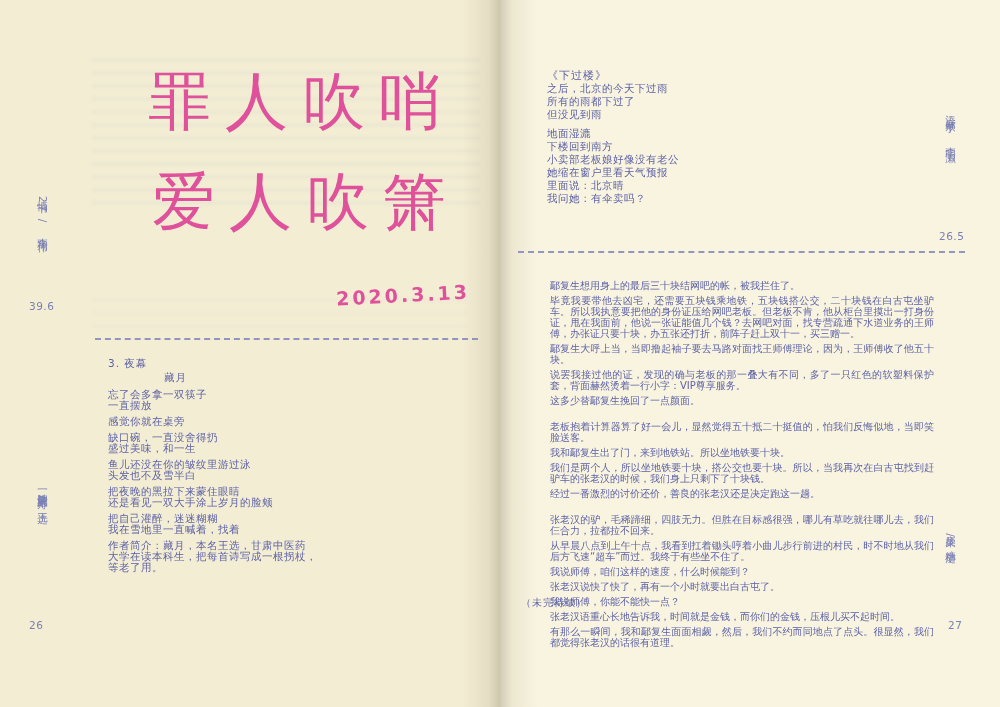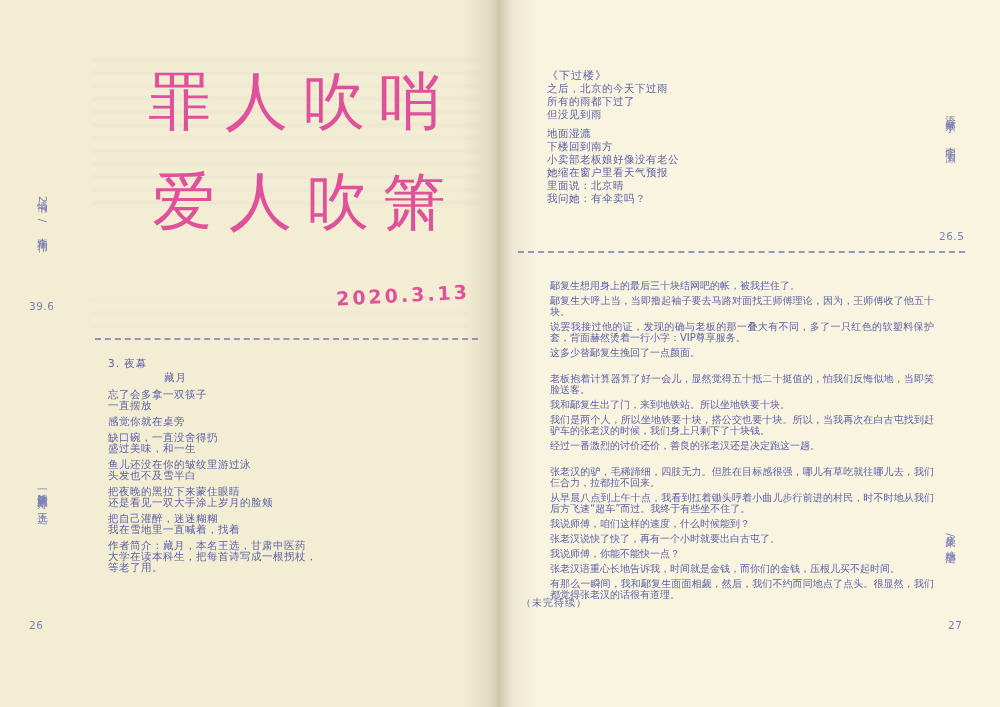--- a/index.html
+++ b/index.html
@@ -117,20 +117,21 @@
 
   <div class="vtext" style="left:944px; top:107px; height:122px; letter-spacing:3px;">添麻烦了 / 李明濑</div>
   <div class="vnum" style="left:939px; top:230px;">26.5</div>
   <div class="vtext" style="left:944px; top:527px; height:80px; letter-spacing:1px;">废柴 / 糖小涟</div>
   <div class="vnum" style="left:948px; top:619px;">27</div>
 
   <div class="dotline" style="left:518px; top:251px; width:447px;"></div>
 
   <div class="story">
       <p class="para">鄢复生想用身上的最后三十块结网吧的帐，被我拦住了。</p>
+      <p class="para">毕竟我要带他去凶宅，还需要五块钱乘地铁，五块钱搭公交，二十块钱在白古屯坐驴车。所以我执意要把他的身份证压给网吧老板。但老板不肯，他从柜台里摸出一打身份证，甩在我面前，他说一张证能值几个钱？去网吧对面，找专营疏通下水道业务的王师傅，办张证只要十块，办五张还打折，前阵子赶上双十一，买三赠一。</p>
       <p class="para">鄢复生大呼上当，当即撸起袖子要去马路对面找王师傅理论，因为，王师傅收了他五十块。</p>
       <p class="para">说罢我接过他的证，发现的确与老板的那一叠大有不同，多了一只红色的软塑料保护套，背面赫然烫着一行小字：VIP尊享服务。</p>
       <p class="para">这多少替鄢复生挽回了一点颜面。</p>
       <p class="para gap"></p>
       <p class="para">老板抱着计算器算了好一会儿，显然觉得五十抵二十挺值的，怕我们反悔似地，当即笑脸送客。</p>
       <p class="para">我和鄢复生出了门，来到地铁站。所以坐地铁要十块。</p>
       <p class="para">我们是两个人，所以坐地铁要十块，搭公交也要十块。所以，当我再次在白古屯找到赶驴车的张老汉的时候，我们身上只剩下了十块钱。</p>
       <p class="para">经过一番激烈的讨价还价，善良的张老汉还是决定跑这一趟。</p>
       <p class="para gap"></p>
       <p class="para">张老汉的驴，毛稀蹄细，四肢无力。但胜在目标感很强，哪儿有草吃就往哪儿去，我们仨合力，拉都拉不回来。</p>

